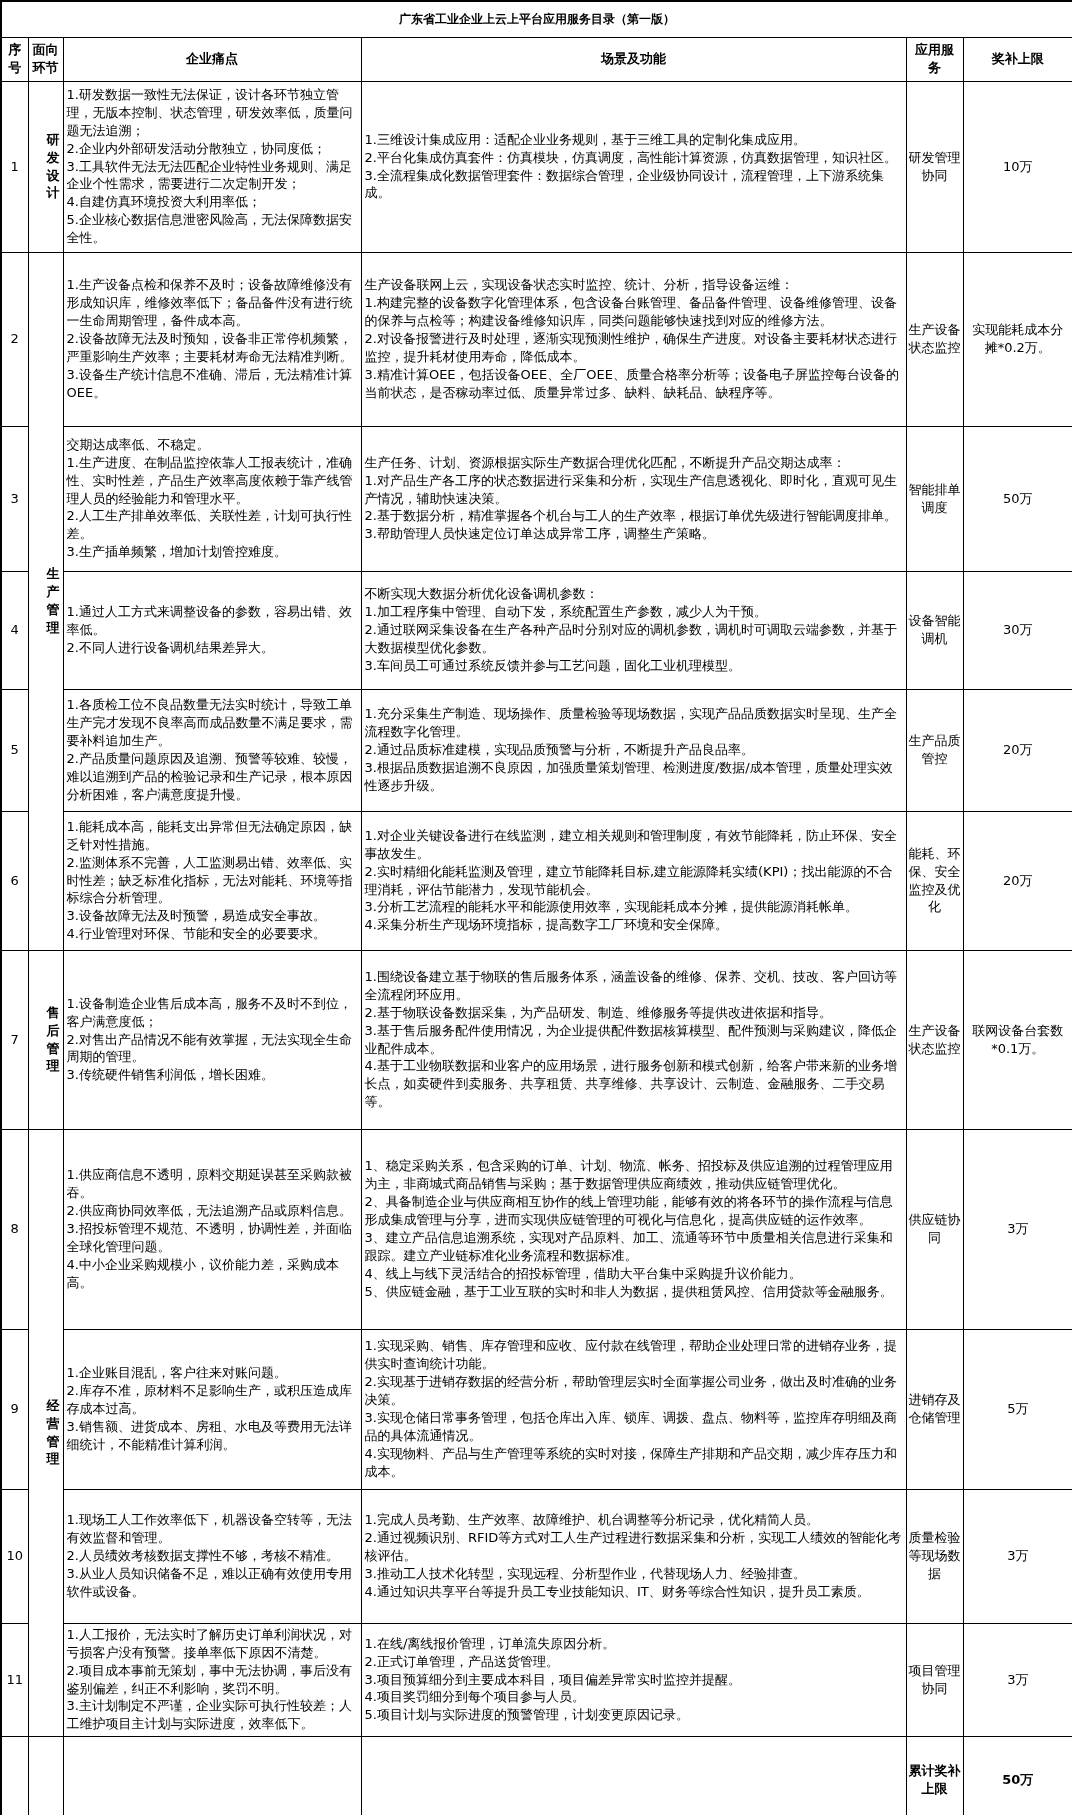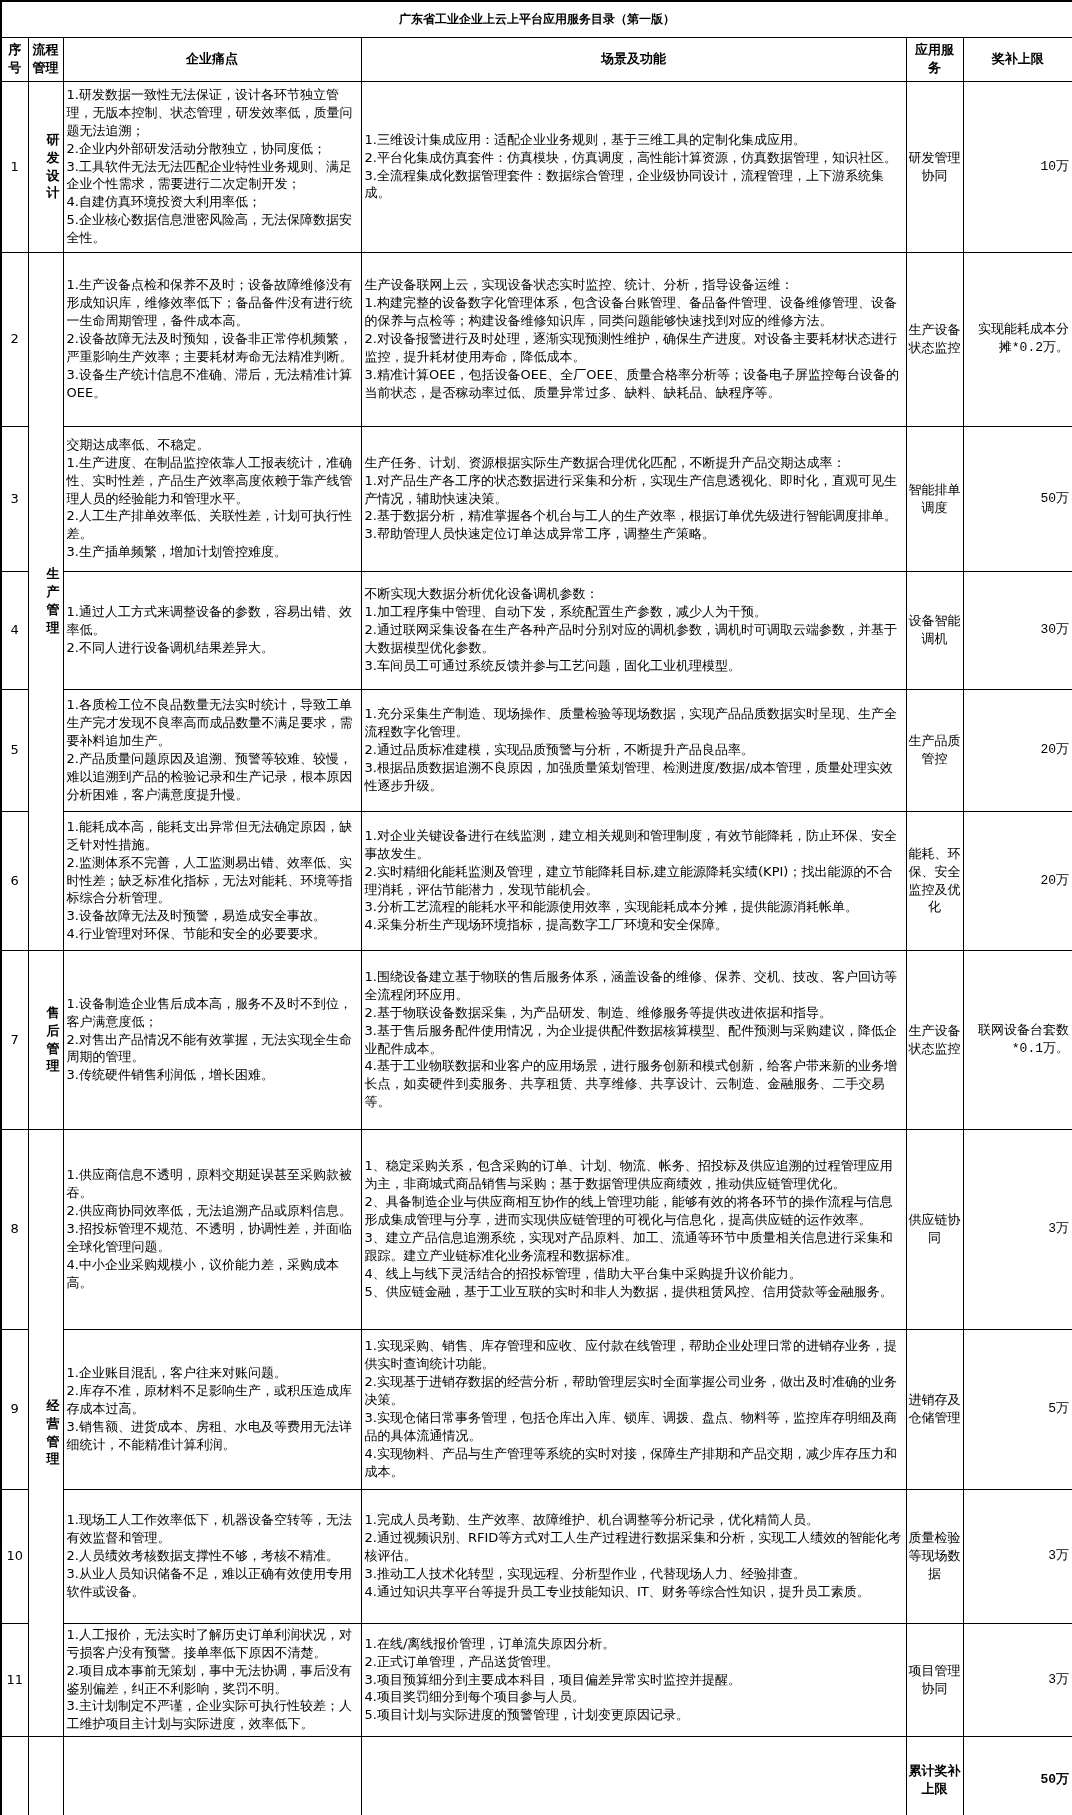--- a/index.html
+++ b/index.html
@@ -8,21 +8,21 @@
   table{border-collapse:collapse;table-layout:fixed;width:1072px;background:#fff;}
   td{border:1px solid #000;vertical-align:middle;padding:1px 3px;
      font-size:13px;line-height:1.38;overflow:hidden;}
   table{border:2px solid #000;}
   .title-cell{font-size:12px;font-weight:bold;text-align:center;padding:4px 0;}
   .th{font-weight:bold;text-align:center;}
   .no{text-align:center;}
   .stage{font-weight:bold;text-align:center;padding:1px 18px;}
   .pain,.scen{text-align:left;white-space:pre-line;}
   .svc{font-weight:normal;text-align:center;padding:1px 2px;}
-  .sub{text-align:right;font-family:Liberation Mono, monospace;}
+  .sub{text-align:center;}
   .footer-bold{font-weight:bold;}
 </style>
 </head>
 <body>
 
 <div class="page">
 <table>
   <colgroup>
     <col style="width:27px">
         <col style="width:35px">
@@ -32,21 +32,21 @@
         <col style="width:110px">
   </colgroup>
 
   <tbody>
         <tr style="height:36px">
     <td class="title-cell" colspan="6">广东省工业企业上云上平台应用服务目录（第一版）</td>
   </tr>
 
   <tr style="height:44px">
     <td class="th">序号</td>
-    <td class="th">流程管理</td>
+    <td class="th">面向环节</td>
     <td class="th">企业痛点</td>
     <td class="th">场景及功能</td>
     <td class="th">应用服务</td>
     <td class="th">奖补上限</td>
   </tr>
 
   <tr style="height:171px">
     <td class="no">1</td>
     <td class="stage">研发设计</td>
     <td class="pain">1.研发数据一致性无法保证，设计各环节独立管理，无版本控制、状态管理，研发效率低，质量问题无法追溯；

